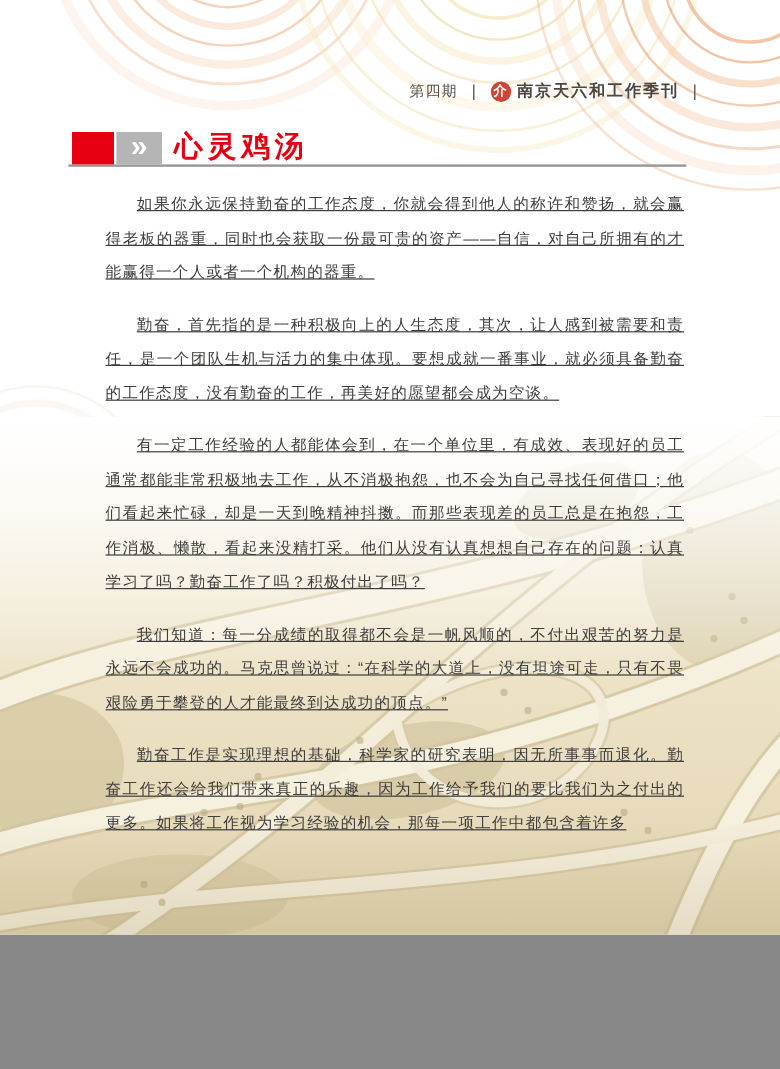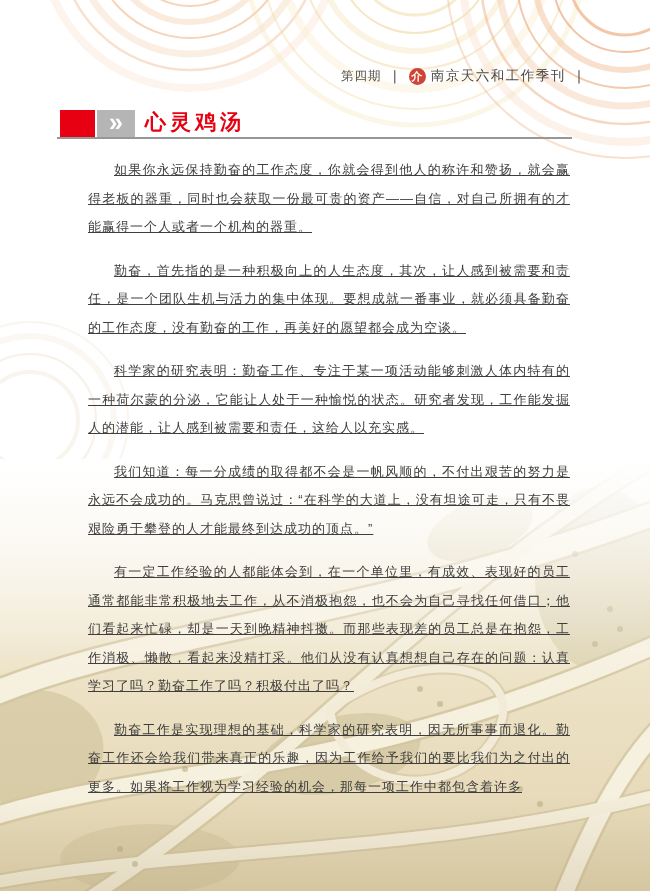--- a/index.html
+++ b/index.html
@@ -1,52 +1,52 @@
 <!DOCTYPE html>
 <html><head>
 <meta charset="utf-8">
 <style>
   html,body{margin:0;padding:0;background:#888;}
   .page{
-    position:relative;width:650px;height:891px;margin:0 auto;
+    position:relative;width:650px;height:779px;margin:0 auto;
     background:#ffffff;overflow:hidden;
     font-family:"Liberation Sans","DejaVu Sans",sans-serif;
   }
   .arcs{position:absolute;top:0;left:0;z-index:1;}
   .watermark{position:absolute;top:315px;left:-70px;z-index:1;}
   .photo{position:absolute;left:0;bottom:0;width:650px;height:432px;z-index:1;}
 
   .header{
     position:absolute;top:67px;right:62px;z-index:3;
     display:flex;align-items:center;gap:5px;
     color:#57514c;font-size:12.5px;letter-spacing:1px;white-space:nowrap;
   }
   .header .divider{color:#6a635c;font-weight:bold;margin:0 2px;}
-  .header .journal{font-weight:normal;font-size:13.5px;color:#4c4641;letter-spacing:1.5px;}
+  .header .journal{font-weight:bold;font-size:13.5px;color:#4c4641;letter-spacing:1.5px;}
   .logo{
     width:17px;height:17px;border-radius:50%;background:#cf4434;
     color:#fff;display:flex;align-items:center;justify-content:center;
     font-size:11px;font-weight:bold;line-height:1;flex:0 0 auto;
   }
 
   .section-head{
     position:absolute;top:110px;left:57px;width:515px;height:27px;z-index:3;
     border-bottom:2px solid #979797;
     display:flex;align-items:stretch;
   }
   .red-block{width:35px;background:#e60012;margin-left:3px;}
   .chevron-block{
     width:38px;background:#b5b5b5;margin-left:2px;
     display:flex;align-items:center;justify-content:center;
     color:#ffffff;font-size:25px;font-weight:bold;line-height:1;
     padding-bottom:3px;box-sizing:border-box;
   }
   .section-title{
     margin-left:10px;align-self:center;
-    color:#e60012;font-size:21px;font-weight:bold;letter-spacing:4px;
+    color:#e60012;font-size:24px;font-weight:bold;letter-spacing:4px;
     transform:translateY(-2px);
   }
 
   .article{
     position:absolute;top:156px;left:88px;width:482px;z-index:3;
     color:#3f3e3d;font-size:13px;line-height:28.5px;
     text-align:justify;letter-spacing:1px;text-decoration:underline;
   }
   .article p{margin:0 0 15px 0;text-indent:2em;}
 </style>
@@ -169,19 +169,18 @@
     <div class="red-block"></div>
     <div class="chevron-block">
       <span>»</span>
     </div>
     <div class="section-title">心灵鸡汤</div>
   </div>
 
   <div class="article">
     <p>如果你永远保持勤奋的工作态度，你就会得到他人的称许和赞扬，就会赢得老板的器重，同时也会获取一份最可贵的资产——自信，对自己所拥有的才能赢得一个人或者一个机构的器重。</p>
     <p>勤奋，首先指的是一种积极向上的人生态度，其次，让人感到被需要和责任，是一个团队生机与活力的集中体现。要想成就一番事业，就必须具备勤奋的工作态度，没有勤奋的工作，再美好的愿望都会成为空谈。</p>
-    <p>科学家的研究表明：勤奋工作、专注于某一项活动能够刺激人体内特有的一种荷尔蒙的分泌，它能让人处于一种愉悦的状态。研究者发现，工作能发掘人的潜能，让人感到被需要和责任，这给人以充实感。</p>
+    <p>有一定工作经验的人都能体会到，在一个单位里，有成效、表现好的员工通常都能非常积极地去工作，从不消极抱怨，也不会为自己寻找任何借口；他们看起来忙碌，却是一天到晚精神抖擞。而那些表现差的员工总是在抱怨，工作消极、懒散，看起来没精打采。他们从没有认真想想自己存在的问题：认真学习了吗？勤奋工作了吗？积极付出了吗？</p>
     <p>我们知道：每一分成绩的取得都不会是一帆风顺的，不付出艰苦的努力是永远不会成功的。马克思曾说过：“在科学的大道上，没有坦途可走，只有不畏艰险勇于攀登的人才能最终到达成功的顶点。”</p>
-    <p>有一定工作经验的人都能体会到，在一个单位里，有成效、表现好的员工通常都能非常积极地去工作，从不消极抱怨，也不会为自己寻找任何借口；他们看起来忙碌，却是一天到晚精神抖擞。而那些表现差的员工总是在抱怨，工作消极、懒散，看起来没精打采。他们从没有认真想想自己存在的问题：认真学习了吗？勤奋工作了吗？积极付出了吗？</p>
     <p>勤奋工作是实现理想的基础，科学家的研究表明，因无所事事而退化。勤奋工作还会给我们带来真正的乐趣，因为工作给予我们的要比我们为之付出的更多。如果将工作视为学习经验的机会，那每一项工作中都包含着许多</p>
   </div>
 
 </div>
 
 </body></html>

